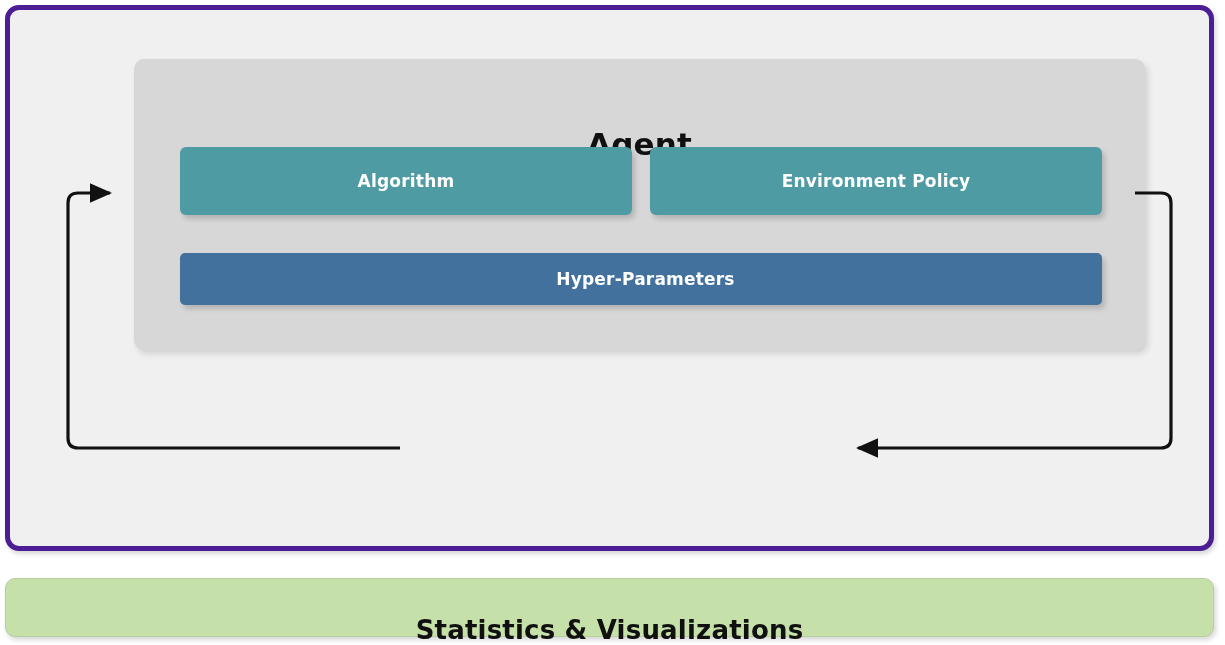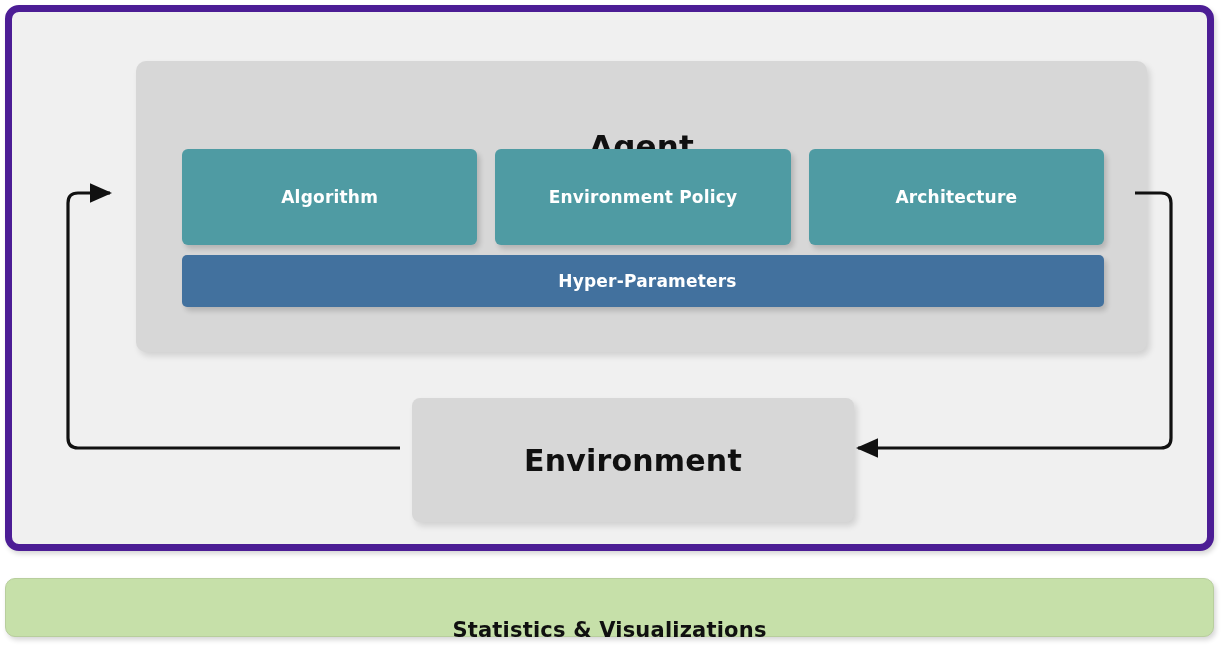--- a/index.html
+++ b/index.html
@@ -23,21 +23,21 @@
   }
 
   
   .system-panel {
     position: absolute;
     left: 5px;
     top: 5px;
     width: 1209px;
     height: 546px;
     background: #f0f0f0;
-    border: 7px solid #4c1d95;
+    border: 5px solid #4c1d95;
     border-radius: 14px;
     box-shadow: 2px 3px 5px rgba(0,0,0,0.16);
     box-sizing: border-box;
   }
 
   
   .agent-box {
     position: absolute;
     left: 124px;
     top: 49px;
@@ -60,21 +60,21 @@
     letter-spacing: 0.2px;
     line-height: 1;
   }
 
   
   .component-row {
     position: absolute;
     left: 46px;
     top: 88px;
     width: 922px;
-    height: 96px;
+    height: 68px;
     display: flex;
     gap: 18px;
   }
   .component-box {
     flex: 1 1 0;
     background: #4f9ba3;
     border-radius: 6px;
     box-shadow: 3px 4px 5px rgba(0,0,0,0.16);
     display: flex;
     align-items: center;
@@ -150,21 +150,21 @@
     background: #c6e0a9;
     border: 1px solid #b8ce9d;
     border-radius: 10px;
     box-shadow: 2px 3px 5px rgba(0,0,0,0.16);
     display: flex;
     align-items: center;
     justify-content: center;
     box-sizing: border-box;
   }
   .stats-label {
-    font-size: 21px;
+    font-size: 26px;
     font-weight: bold;
     color: #101010;
     letter-spacing: 0.2px;
     margin-top: 44px;
   }
 </style>
 </head>
 <body>
 
 <div id="stage">
@@ -175,34 +175,28 @@
 
       <div class="agent-title">Agent</div>
 
       <div class="component-row">
         <div class="component-box">
           <span>Algorithm</span>
         </div>
         <div class="component-box">
           <span>Environment Policy</span>
         </div>
-        <div class="component-box">
-          <span>Architecture</span>
-        </div>
       </div>
 
       <div class="hyper-bar">
         <span>Hyper-Parameters</span>
       </div>
 
     </div>
 
-    <div class="environment-box">
-      <span class="environment-label">Environment</span>
-    </div>
 
   </div>
 
   <svg class="loop-svg" viewBox="0 0 1225 645">
     <defs>
       <marker id="arrowRight" viewBox="0 0 10 10" refX="9" refY="5" markerWidth="7" markerHeight="7" orient="auto-start-reverse">
         <path d="M 0 0.6 L 10 5 L 0 9.4 z" fill="#111111"></path>
       </marker>
       <marker id="arrowLeft" viewBox="0 0 10 10" refX="9" refY="5" markerWidth="7" markerHeight="7" orient="auto-start-reverse">
         <path d="M 0 0.6 L 10 5 L 0 9.4 z" fill="#111111"></path>

